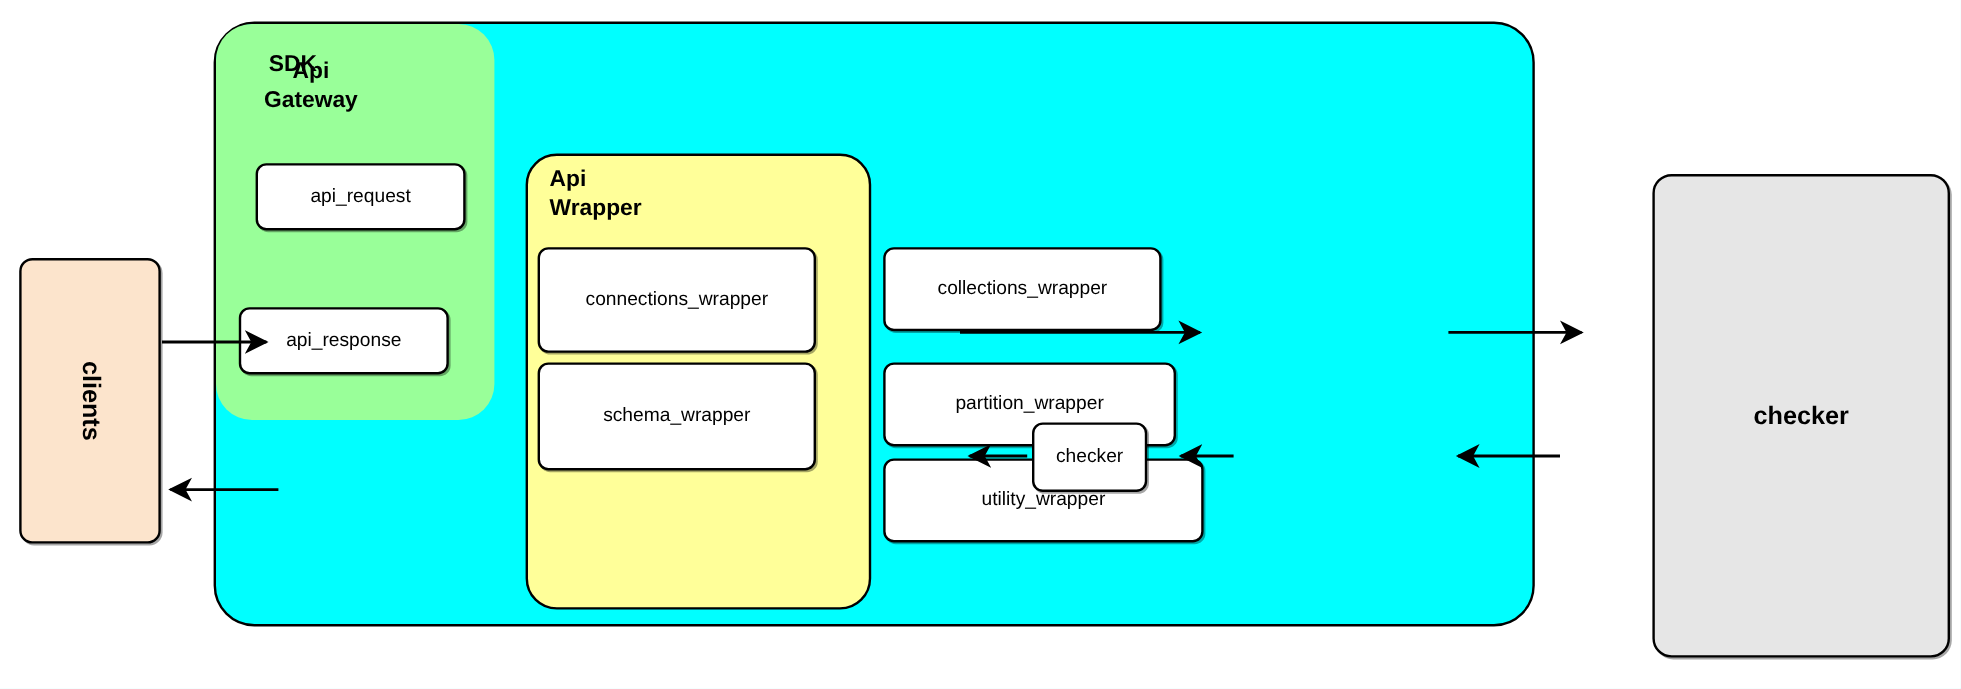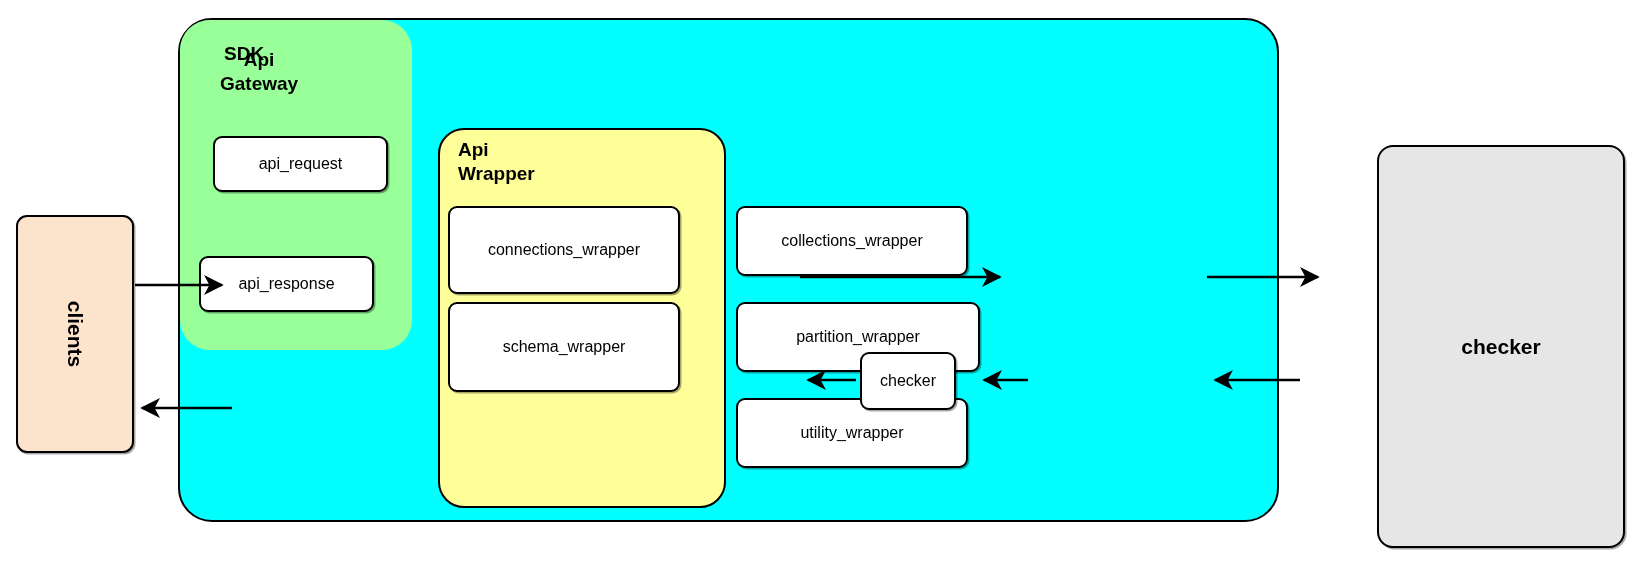--- a/index.html
+++ b/index.html
@@ -68,21 +68,21 @@
     text-align: left;
     box-shadow: 1.5px 1.5px 0 rgba(0,0,0,0.35);
   }
 
   
   .n-connections { left: 8px;   top: 76px;  width: 232px; height: 88px; }
   .n-collections { left: 296px; top: 76px;  width: 232px; height: 70px; }
   .n-schema      { left: 8px;   top: 172px; width: 232px; height: 90px; }
   .n-partition   { left: 296px; top: 172px; width: 244px; height: 70px; }
   .n-index       { left: 8px;   top: 268px; width: 232px; height: 70px; }
-  .n-utility     { left: 296px; top: 268px; width: 232px; height: 70px; }
+  .n-utility     { left: 296px; top: 252px; width: 267px; height: 70px; }
 
   
   .n-apirequest  { left: 33px; top: 116px; width: 175px; height: 56px; }
   .n-apiresponse { left: 19px; top: 236px; width: 175px; height: 56px; }
 
   
   .n-checker {
     left: 860px; top: 352px; width: 96px; height: 58px;
   }
   .box-clients {

